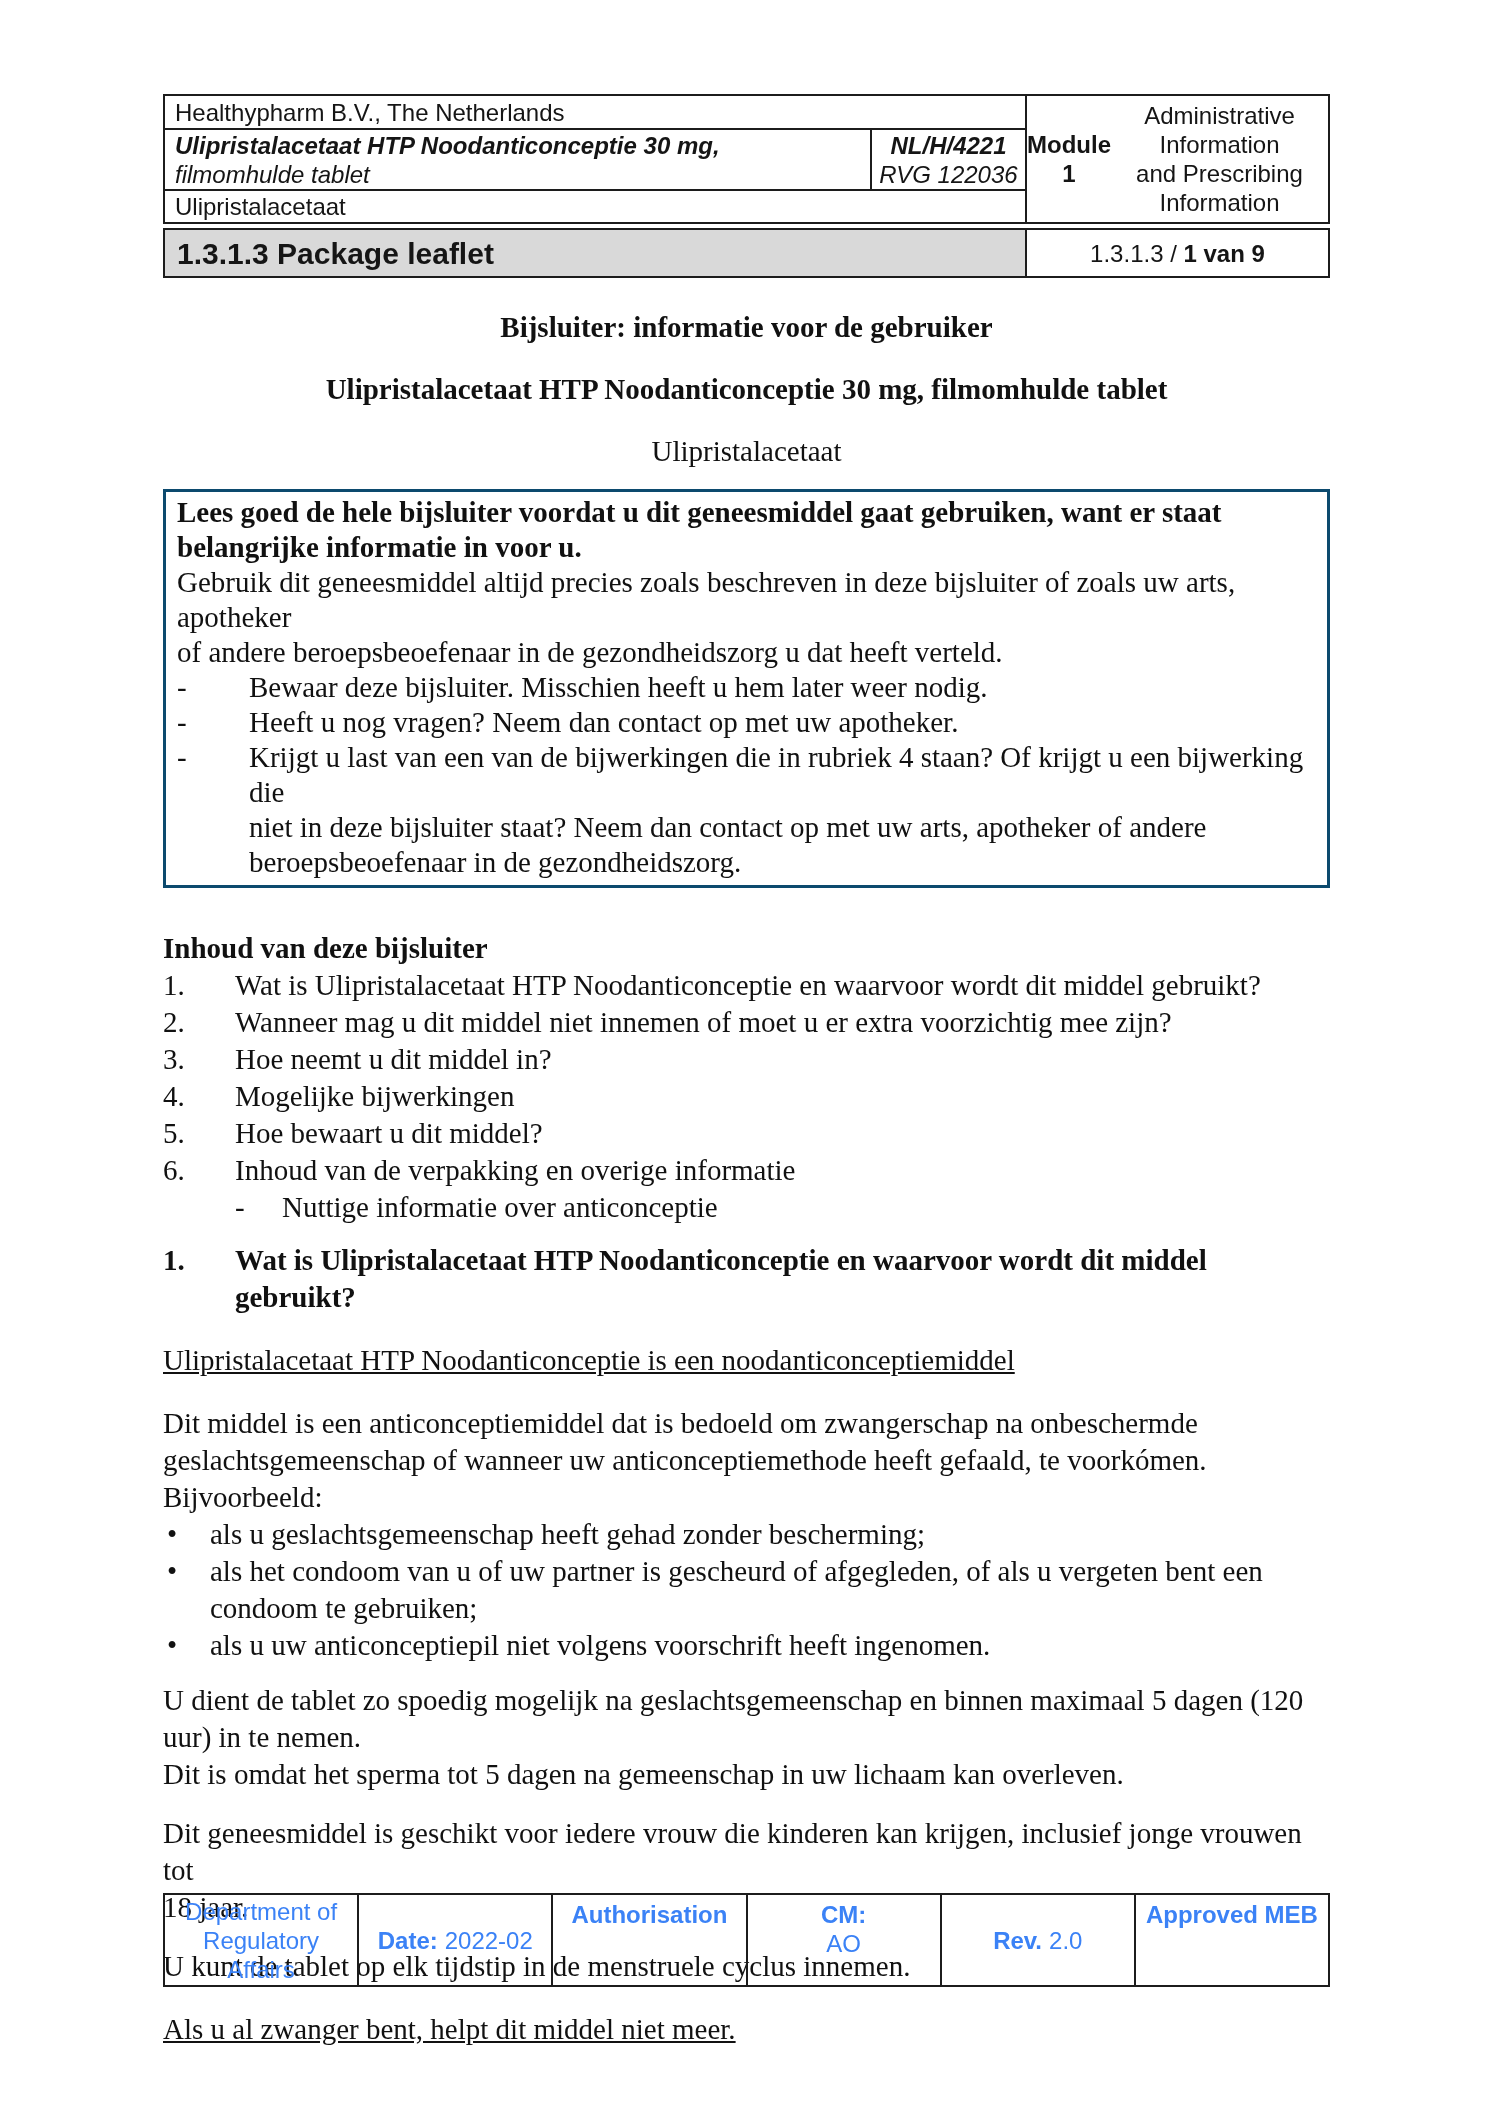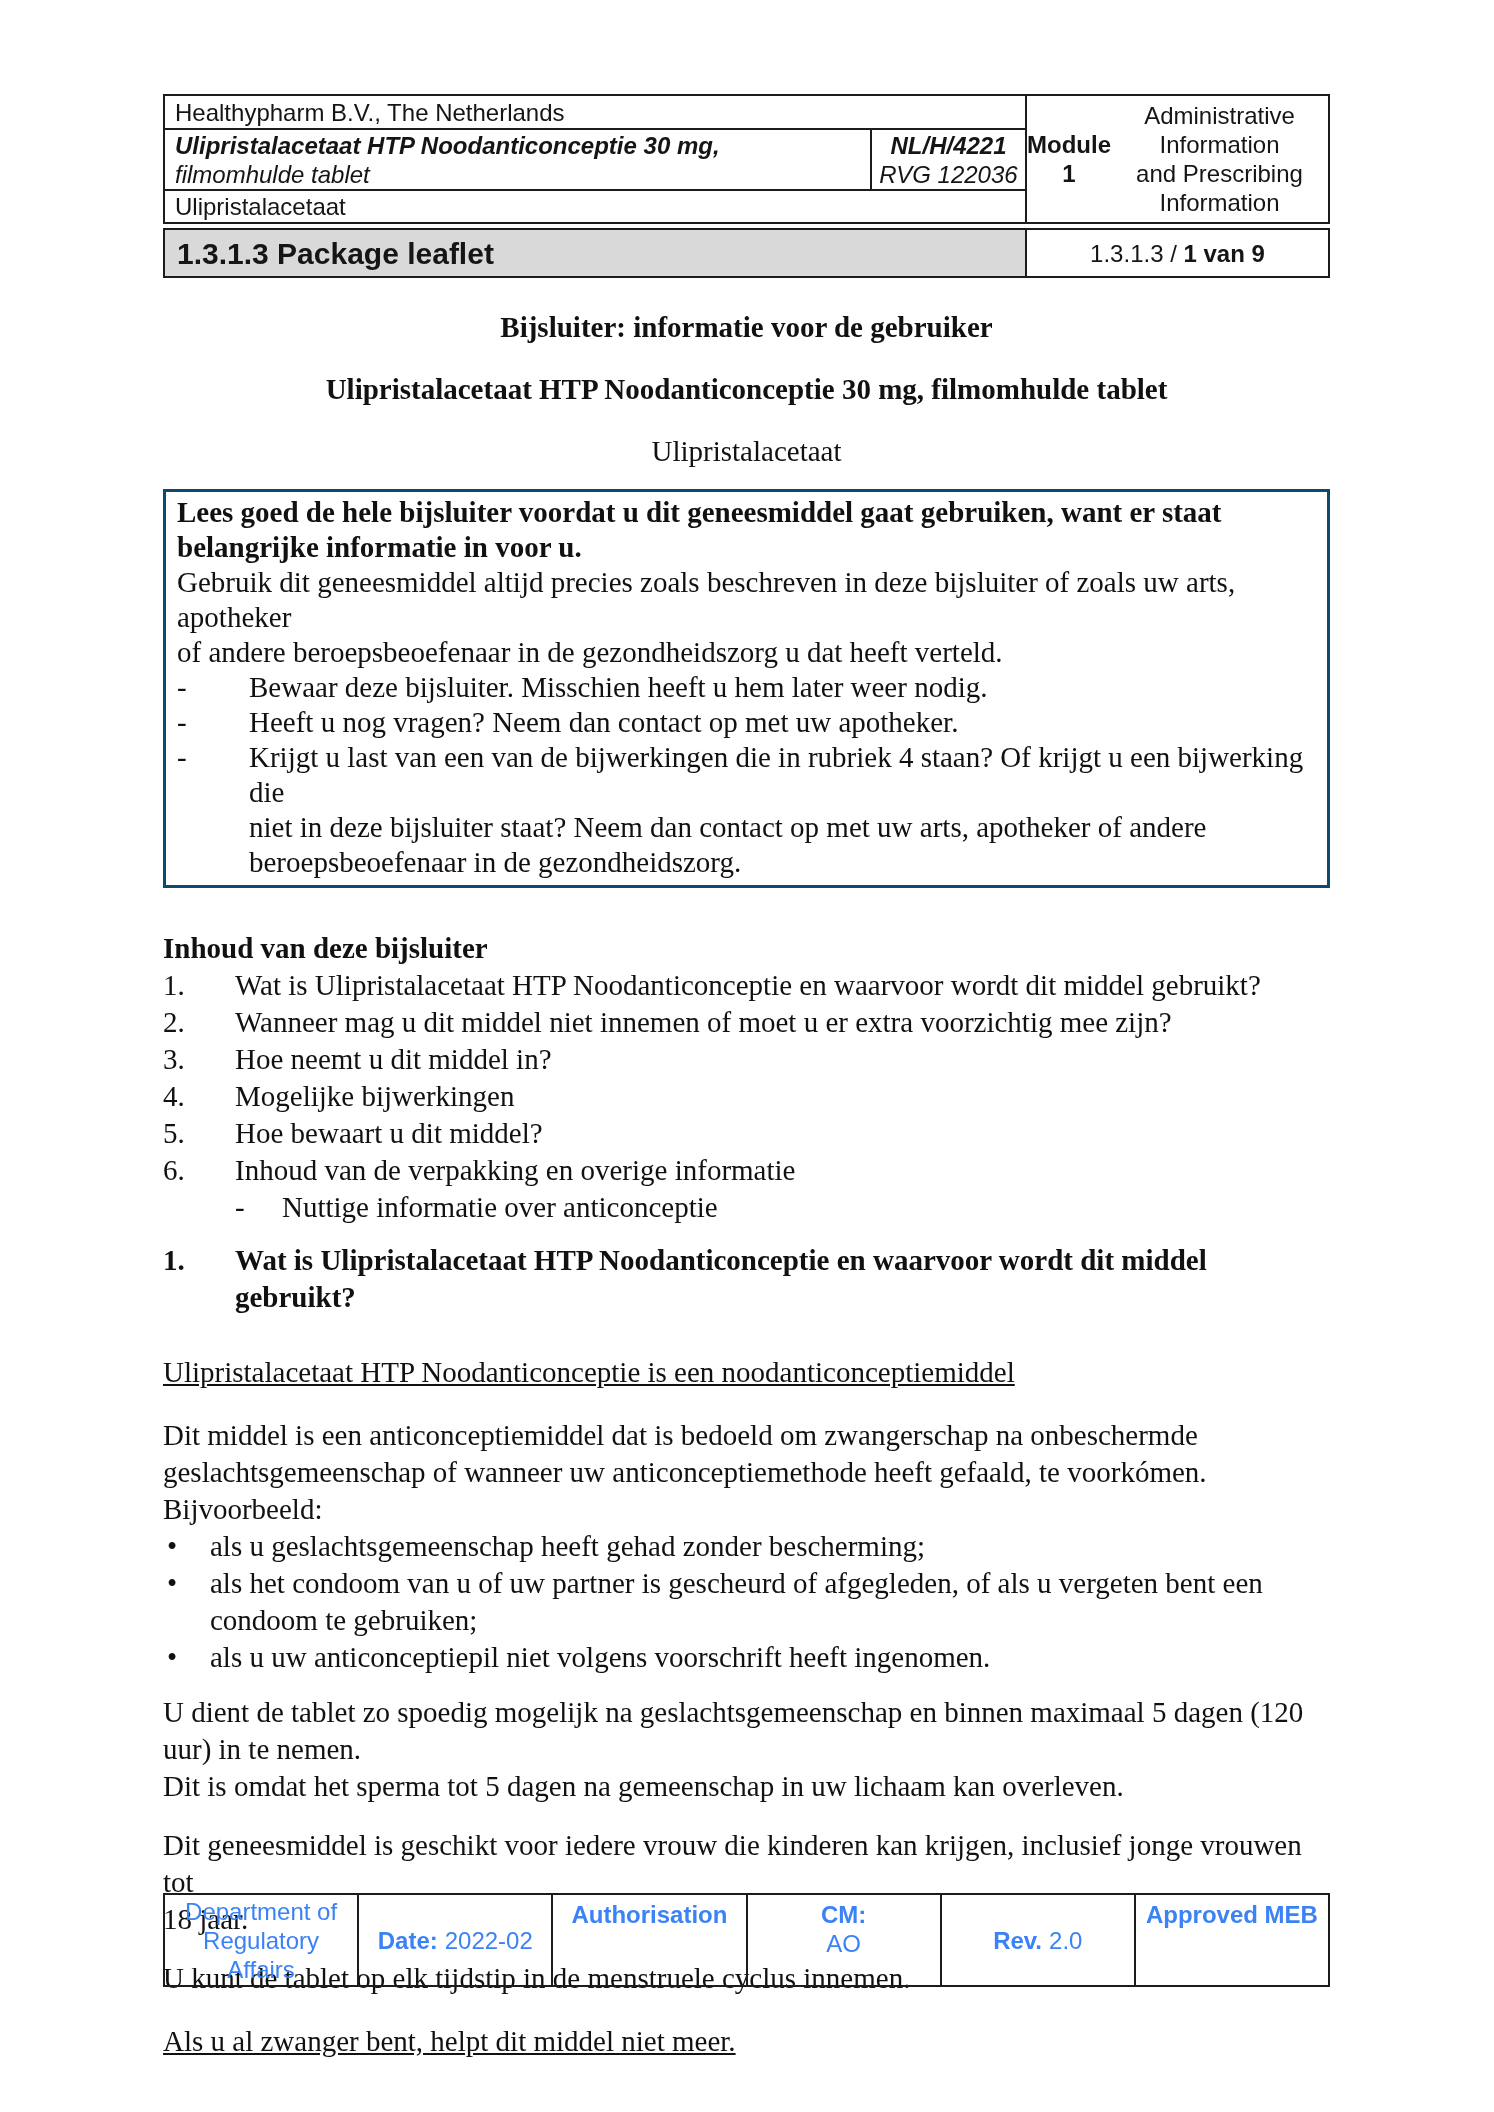--- a/index.html
+++ b/index.html
@@ -53,21 +53,21 @@
   
   .toc-head { font-weight: bold; margin-top: 42px; }
   .toc-item { display: flex; }
   .toc-item .mk { width: 72px; flex: none; }
   .toc-sub { display: flex; margin-left: 72px; }
   .toc-sub .mk { width: 47px; flex: none; }
 
   
   .sec-head { display: flex; font-weight: bold; margin-top: 16px; }
   .sec-head .mk { width: 72px; flex: none; }
-  .sec-sub { margin-top: 38px; }
+  .sec-sub { margin-top: 26px; }
   .underline { text-decoration: underline; }
   .para { white-space: pre-line; }
   .mt26 { margin-top: 26px; }
   .mt22 { margin-top: 22px; }
   .mt18 { margin-top: 18px; }
   .bullet { display: flex; margin-left: 4px; }
   .bullet .mk { width: 43px; flex: none; }
   .bullet .tx { white-space: pre-line; }
 
   

